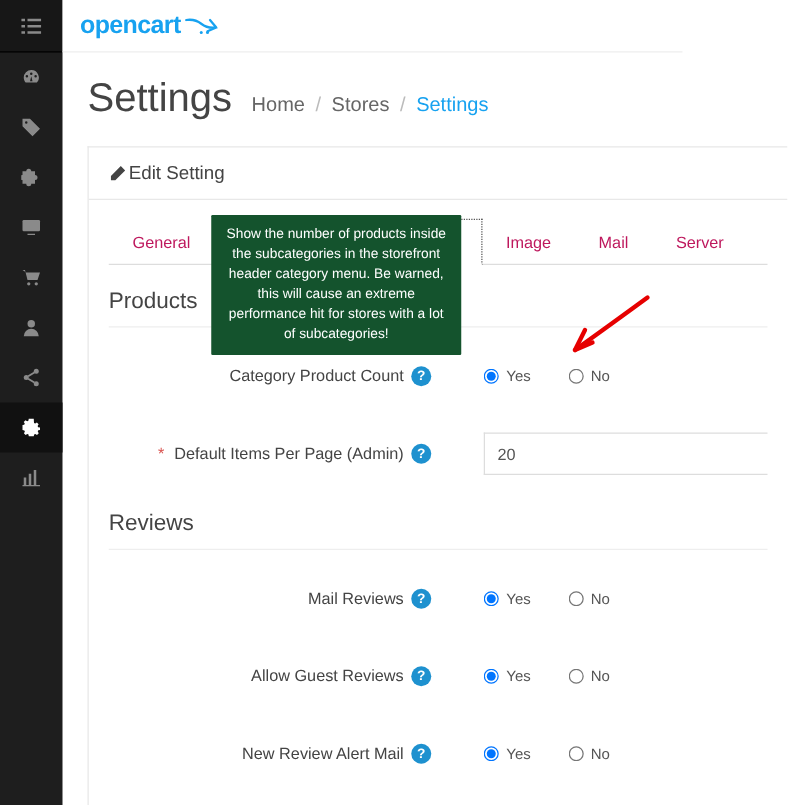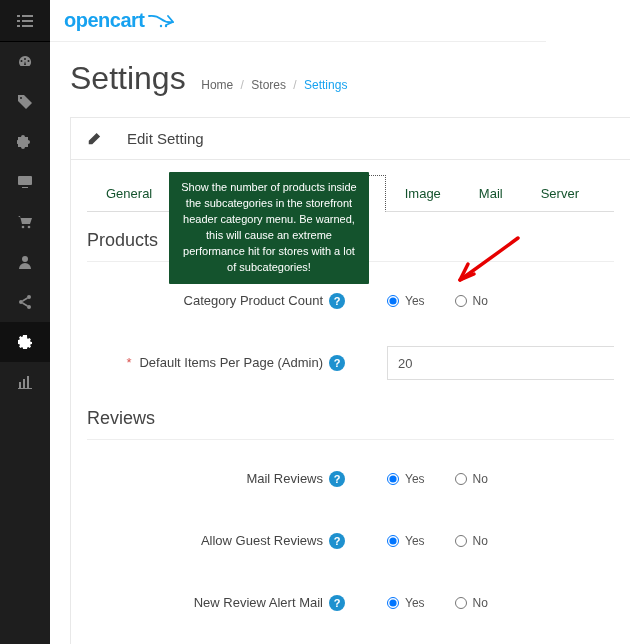--- a/index.html
+++ b/index.html
@@ -8,31 +8,31 @@
     .sidebar .top-toggle { height: 42px; background: #171717; display: flex; align-items: center; justify-content: center; border-bottom: 1px solid #000; }
     .sidebar .side-item { height: 40px; display: flex; align-items: center; justify-content: center; cursor: pointer; }
     .sidebar .side-item.active { background: #111; }
     .sidebar svg { width: 16px; height: 16px; fill: #8a8a8a; }
     .logo-wrap { position: absolute; left: 50px; top: 0; height: 42px; display: flex; align-items: center; padding-left: 14px; border-bottom: 1px solid #eee; width: 496px; background: #fff; }
     .logo { color: #17a2f0; font-weight: 700; font-size: 20px; letter-spacing: -0.5px; display: flex; align-items: center; gap: 4px; }
     .logo svg { width: 26px; height: 14px; }
     .content { position: absolute; left: 50px; top: 42px; width: 580px; }
     .page-header { padding: 18px 20px 20px 20px; }
     .page-title { font-size: 32px; color: #444; font-weight: 500; display: inline-block; margin-right: 12px; }
-    .breadcrumb { display: inline-block; font-size: 12px; color: #888; }
+    .breadcrumb { display: inline-block; font-size: 16px; color: #888; }
     .breadcrumb a { color: #666; text-decoration: none; }
     .breadcrumb .sep { color: #bbb; margin: 0 4px; }
     .breadcrumb .current { color: #17a2f0; }
     .panel { margin: 0 0 0 20px; border: 1px solid #e8e8e8; border-right: none; }
-    .panel-header { border-bottom: 1px solid #e8e8e8; padding: 12px 16px; display: flex; align-items: center; gap: 26px; }
+    .panel-header { border-bottom: 1px solid #e8e8e8; padding: 12px 16px; display: flex; align-items: center; gap: 2px; }
     .panel-header svg { width: 14px; height: 14px; fill: #444; }
     .panel-header-title { font-size: 15px; color: #444; }
     .panel-body { padding: 14px 16px 0 16px; }
     .tabs { display: flex; gap: 0; border-bottom: 1px solid #ddd; margin-bottom: 18px; }
-    .tab { padding: 10px 18px; font-size: 13px; color: #14532d; cursor: pointer; border: 1px solid transparent; position: relative; top: 1px; }
+    .tab { padding: 10px 18px; font-size: 13px; color: #be185d; cursor: pointer; border: 1px solid transparent; position: relative; top: 1px; }
     .tab.active { border: 1px dotted #555; border-bottom: 1px solid #fff; background: #fff; color: #333; }
     .section-title { font-size: 18px; color: #444; font-weight: 400; margin: 14px 0 10px 0; }
     hr.sec { border: none; border-top: 1px solid #eee; margin: 8px 0 22px 0; }
     .form-row { display: flex; align-items: center; margin-bottom: 28px; min-height: 34px; }
     .form-label { width: 272px; text-align: right; padding-right: 14px; font-size: 13px; color: #444; display: flex; align-items: flex-start; justify-content: flex-end; gap: 6px; }
     .form-label .req { color: #d9534f; margin-right: 2px; }
     .form-label .help { display: inline-flex; width: 16px; height: 16px; border-radius: 50%; background: #1e91cf; color: #fff; font-size: 11px; font-weight: 700; align-items: center; justify-content: center; cursor: help; }
     .form-control { flex: 1; display: flex; align-items: center; gap: 30px; padding-left: 28px; }
     .radio-opt { display: flex; align-items: center; gap: 6px; font-size: 12px; color: #555; }
     .radio-opt input { margin: 0; width: 12px; height: 12px; }

